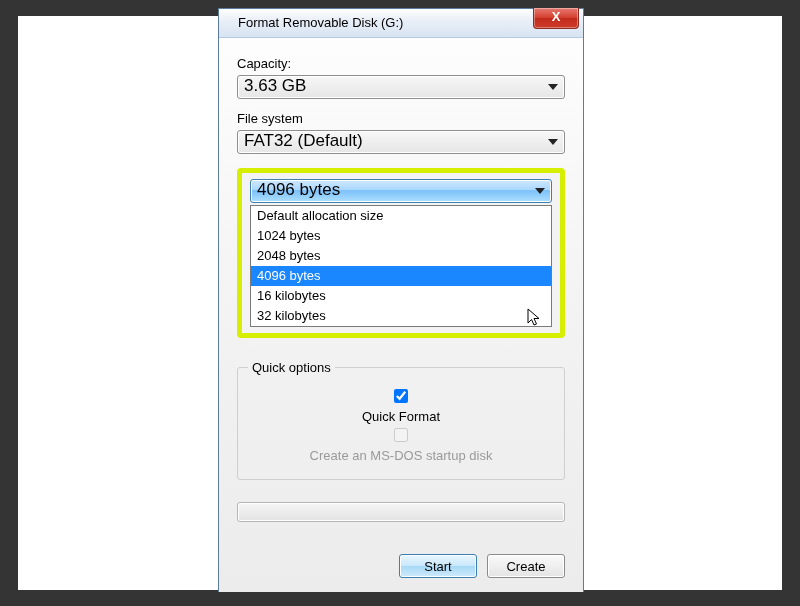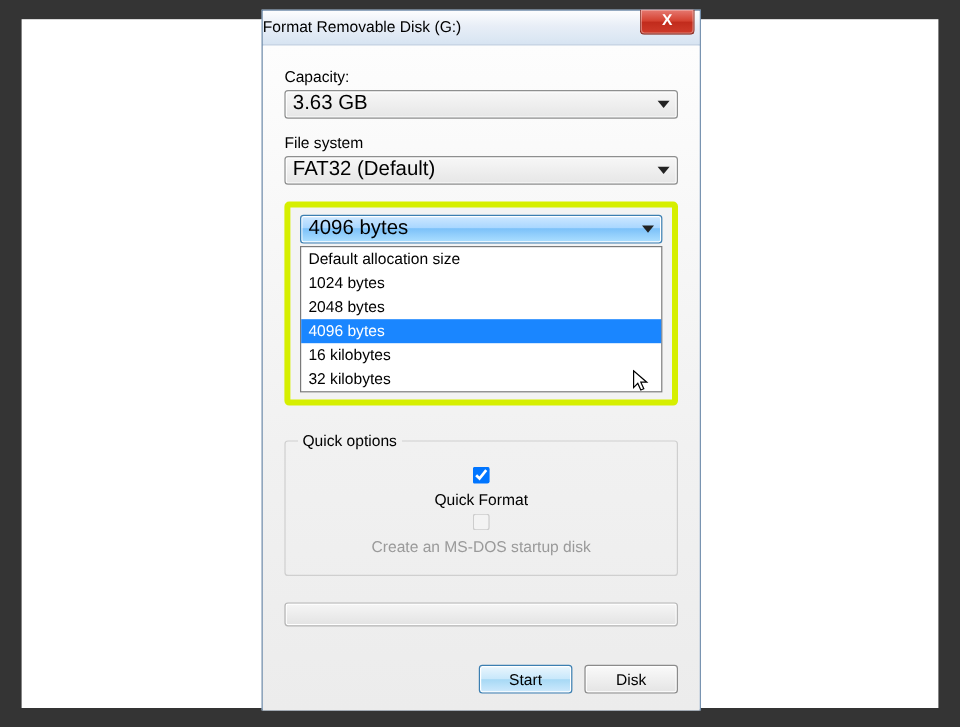--- a/index.html
+++ b/index.html
@@ -26,21 +26,21 @@
     border:1px solid #5a7ca0;
     box-shadow:0 0 0 1px #cfe3f7 inset;
   }
   .titlebar{
     height:28px;
     background:linear-gradient(#fdfdfe,#e8eef7 45%,#d7e4f2);
     border-bottom:1px solid #b7c9de;
     position:relative;
   }
   .titlebar-text{
-    position:absolute;left:0;top:6px;
+    position:absolute;left:19px;top:6px;
     font-size:13px;color:#000;
   }
   .close-btn{
     position:absolute;right:4px;top:-1px;
     width:44px;height:20px;
     background:linear-gradient(#e67a72,#d4402f 48%,#c12b1c 52%,#cf3b2a);
     border:1px solid #8a2c21;
     border-top:none;
     border-radius:0 0 4px 4px;
     color:#fff;text-align:center;
@@ -177,21 +177,21 @@
         <label class="chk disabled">
           <input type="checkbox" id="msdos" disabled="" style="">
           <span>Create an MS-DOS startup disk</span>
         </label>
       </fieldset>
 
       <div class="progress"></div>
 
       <div class="btnrow">
         <button class="btn default">Start</button>
-        <button class="btn">Disk</button>
+        <button class="btn">Create</button>
       </div>
 
       <div class="cursor" style="left:308px;top:270px">
         <svg width="16" height="20" viewBox="0 0 16 20">
           <path d="M1 1 L1 15 L4.5 11.5 L7 17 L9.5 16 L7 10.5 L12 10.5 Z" fill="#fff" stroke="#000" stroke-width="1"></path>
         </svg>
       </div>
     </div>
   </div>
 </div>

